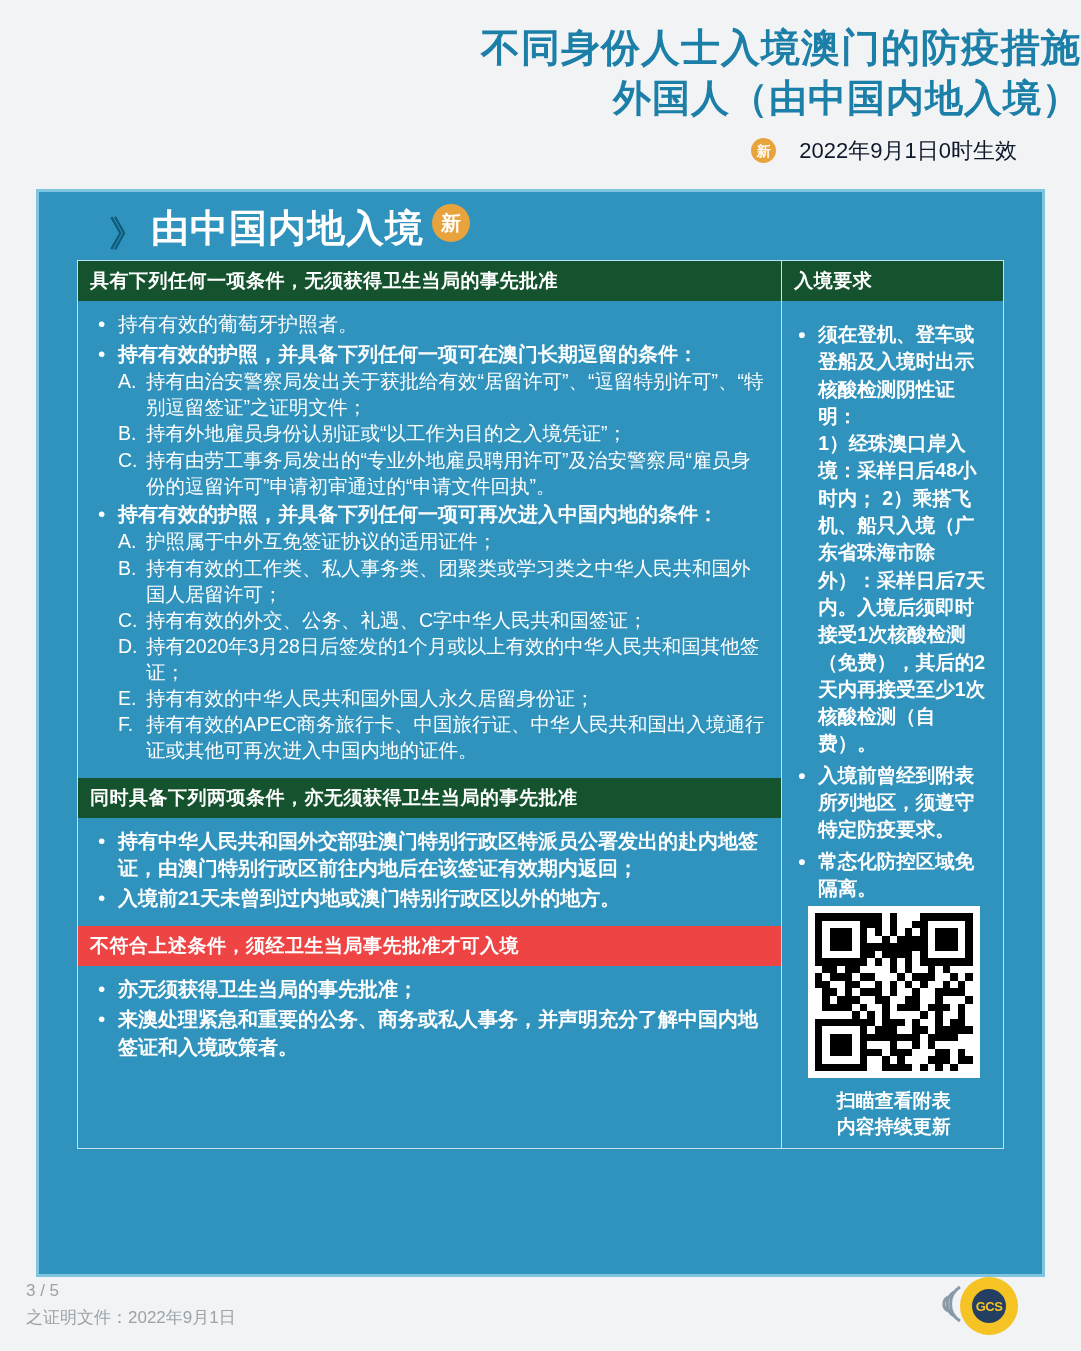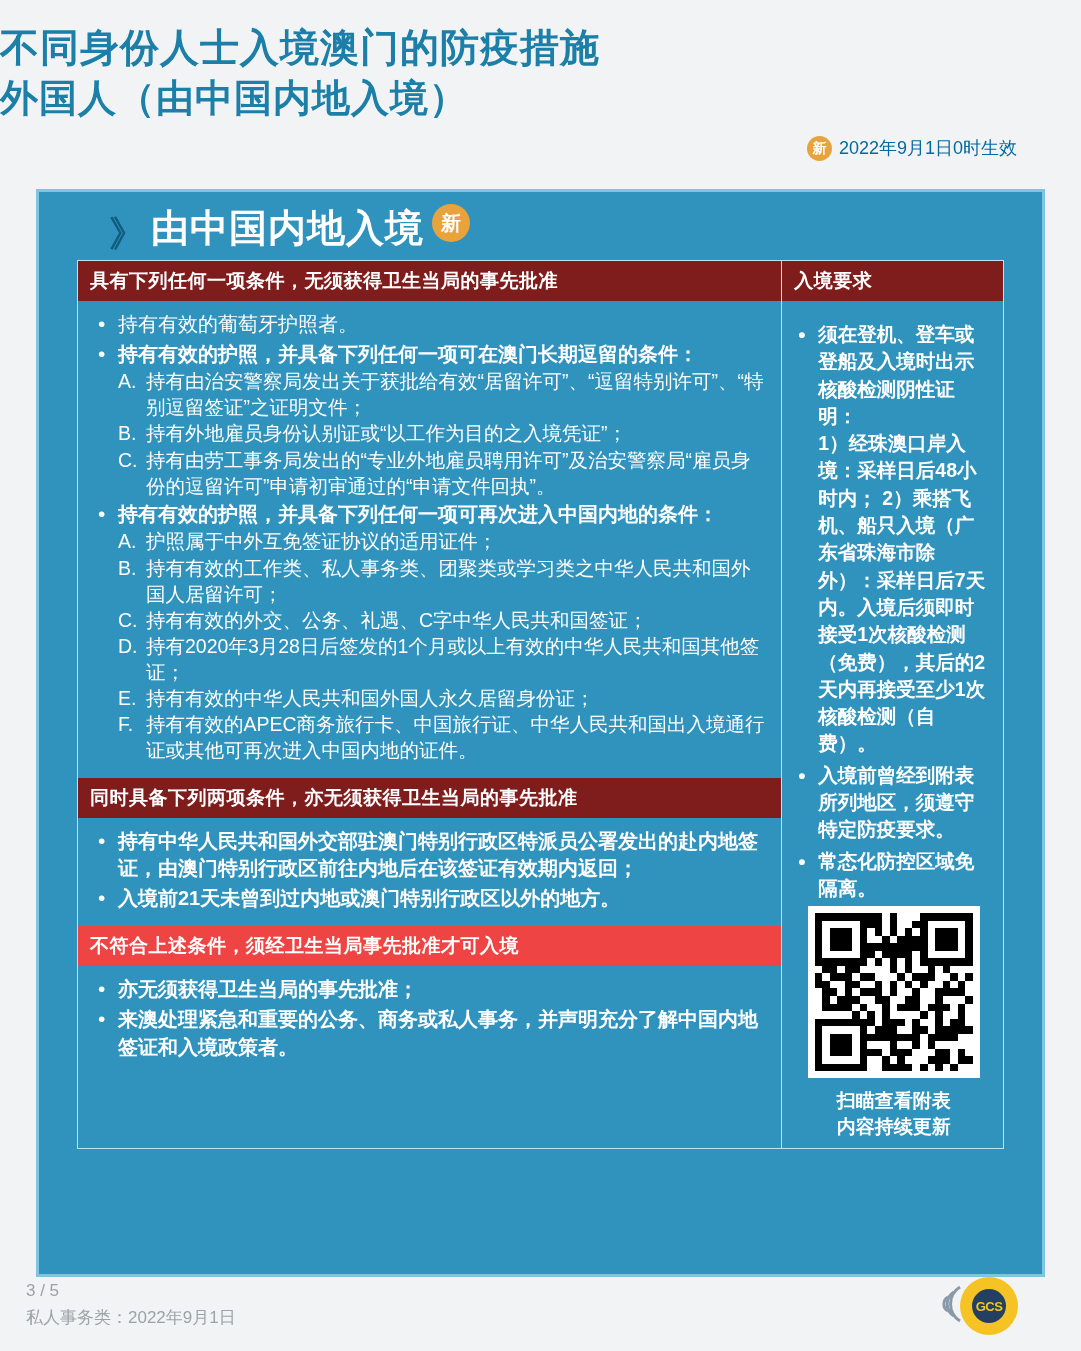--- a/index.html
+++ b/index.html
@@ -8,21 +8,21 @@
     width: 1081px;
     height: 1351px;
     background: #f2f3f5;
     font-family: "Liberation Sans", "DejaVu Sans", sans-serif;
     position: relative;
     overflow: hidden;
   }
   
   .header {
     padding: 22px 0 0 0;
-    text-align: left;
+    text-align: right;
   }
   .title-line {
     color: #1b7fa8;
     font-size: 39px;
     font-weight: bold;
     letter-spacing: 1px;
     line-height: 1.32;
   }
   .title-line.second { font-size: 38px; }
   .effective-row {
@@ -37,23 +37,24 @@
     width: 25px; height: 25px;
     border-radius: 50%;
     background: #e8a33d;
     color: #fff;
     font-size: 14px;
     font-weight: bold;
     display: flex; align-items: center; justify-content: center;
     line-height: 1;
   }
   .effective-text {
-    font-size: 18px;
-    color: #0369a1;
+    font-size: 22px;
+    color: #0f172a;
     font-weight: normal;
+    margin-left: 16px;
   }
   
   .card {
     position: absolute;
     left: 36px;
     top: 189px;
     width: 1009px;
     height: 1088px;
     background: #2f93bd;
     border: 3px solid #7ec6e0;
@@ -95,21 +96,21 @@
   
   .table {
     display: flex;
     border: 1px solid #bfe2ef;
     background: #2f93bd;
     margin: 0 24px;
   }
   .col-left { width: 730px; }
   .col-right { width: 230px; border-left: 1px solid #bfe2ef; background: #2f93bd; }
   .bar {
-    background: #7f1d1d;
+    background: #14532d;
     color: #fff;
     font-size: 19px;
     font-weight: bold;
     padding: 7px 12px;
     letter-spacing: .5px;
   }
   .bar.olive { background: #ef4444; }
   .bar.center { }
   .body-block {
     padding: 10px 14px 12px 14px;
@@ -781,21 +782,21 @@
         </div>
       </div>
     </div>
 
   </div>
 </div>
 
 <div class="footer">
   <div class="footer-left">
     <div>3 / 5</div>
-    <div>私人事务类：2022年9月1日</div>
+    <div>之证明文件：2022年9月1日</div>
   </div>
   <div class="logo">
     <div class="logo-mark">
       <svg class="arcs" width="30" height="46" viewBox="0 0 30 46">
         <path d="M26 6 A20 20 0 0 0 26 40" fill="none" stroke="#8a99a8" stroke-width="3"></path>
         <path d="M20 11 A14 14 0 0 0 20 35" fill="none" stroke="#8a99a8" stroke-width="3"></path>
         <path d="M14 16 A8 8 0 0 0 14 30" fill="none" stroke="#8a99a8" stroke-width="3"></path>
       </svg>
       <div class="gcs-circle">
         <div class="inner">GCS</div>

